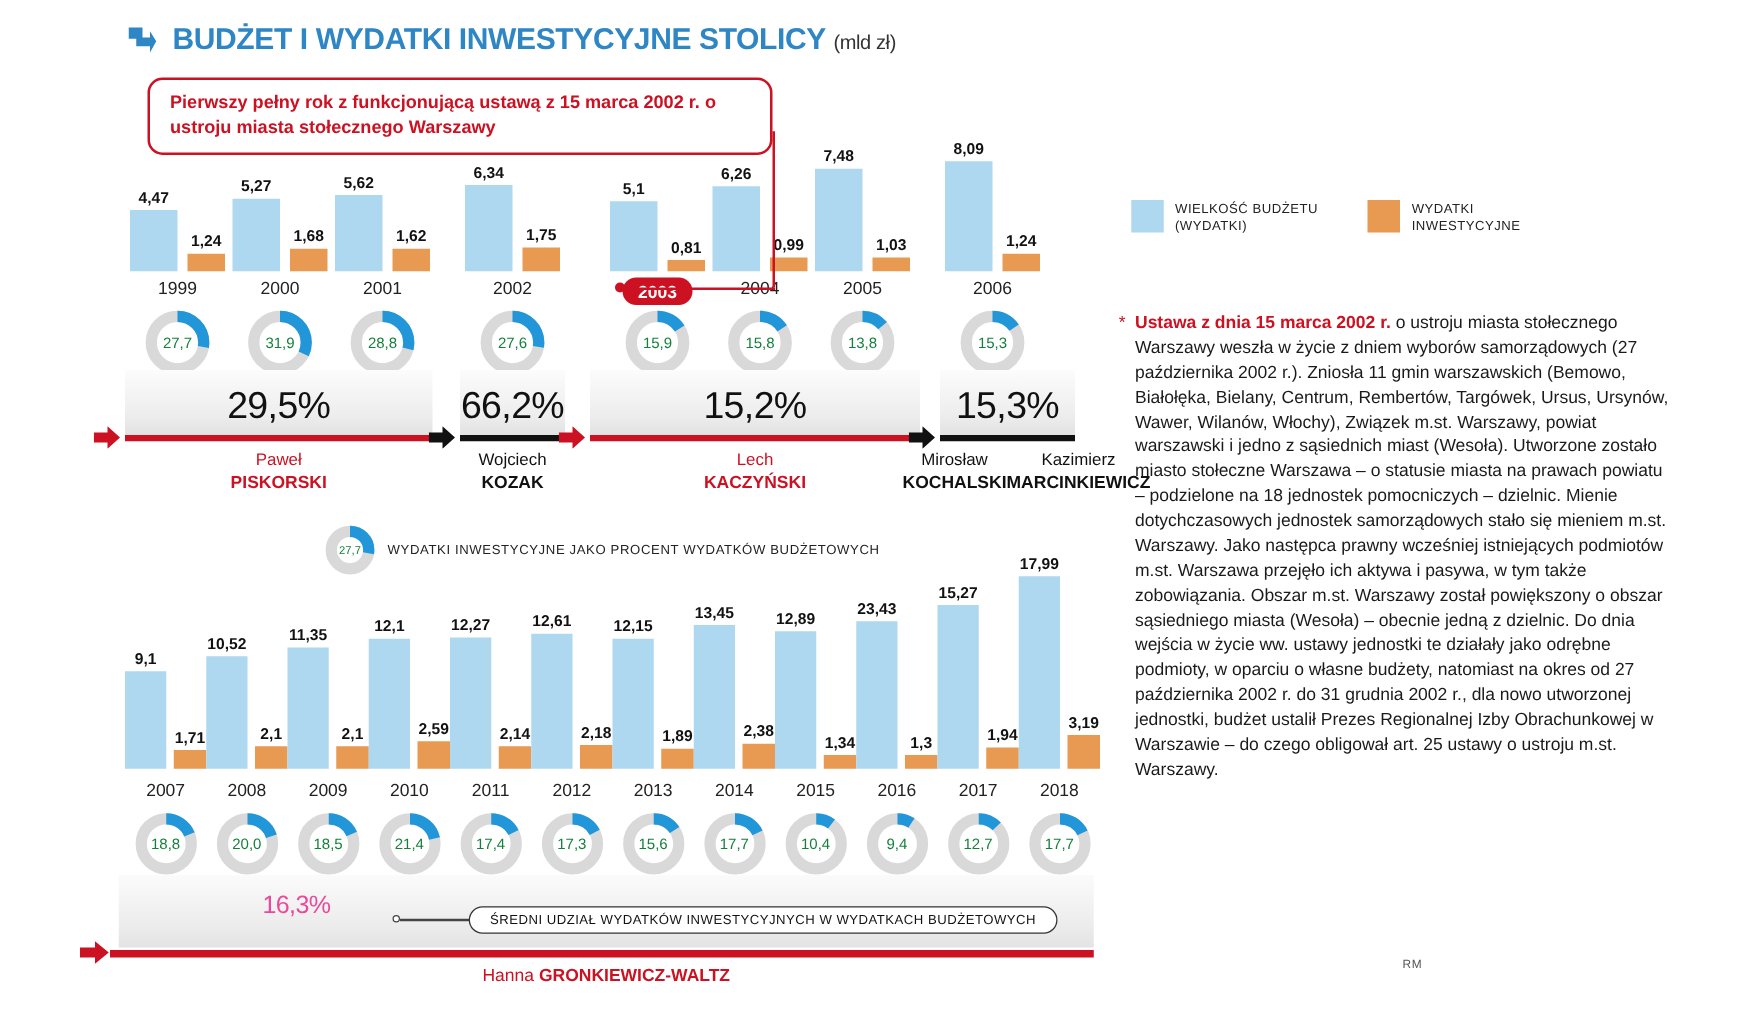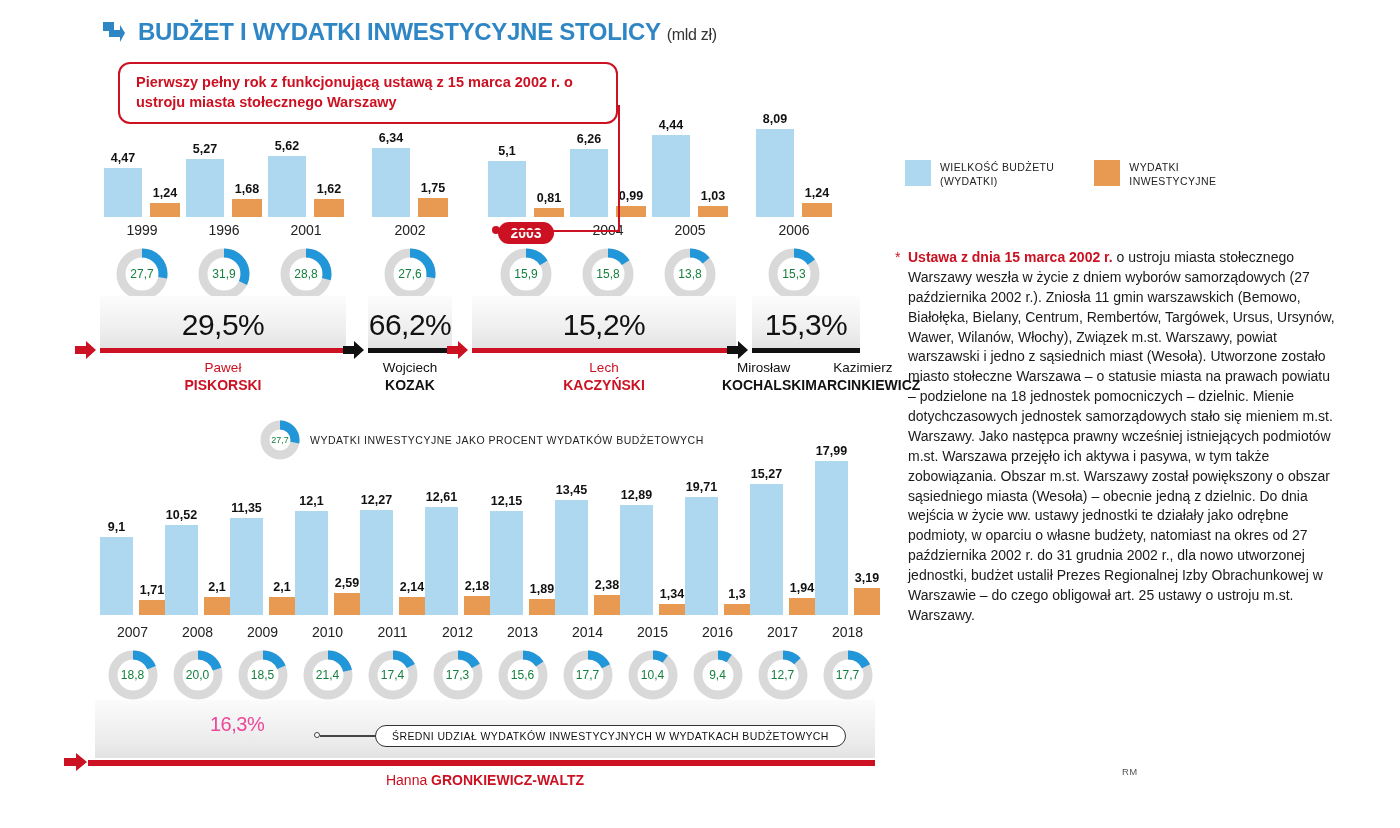--- a/index.html
+++ b/index.html
@@ -144,21 +144,21 @@
   <div class="callout">
     <p>Pierwszy pełny rok z funkcjonującą ustawą z 15 marca 2002 r. o ustroju miasta stołecznego Warszawy</p>
   </div>
   <div class="connector conn-v"></div>
   <div class="connector conn-h"></div>
   <div class="connector conn-dot"></div>
 
   <div class="chart" id="top-chart" style="left:95px; top:110px; width:800px; height:130px;"></div>
   <div id="top-years">
       <div class="yearlabel" style="left: 114px; top: 222px; width: 56px;">1999</div>
-      <div class="yearlabel" style="left: 196px; top: 222px; width: 56px;">1996</div>
+      <div class="yearlabel" style="left: 196px; top: 222px; width: 56px;">2000</div>
       <div class="yearlabel" style="left: 278px; top: 222px; width: 56px;">2001</div>
       <div class="yearlabel" style="left: 382px; top: 222px; width: 56px;">2002</div>
       <div class="yearlabel highlight" style="left: 498px; top: 222px; width: 56px;">2003</div>
       <div class="yearlabel" style="left: 580px; top: 222px; width: 56px;">2004</div>
       <div class="yearlabel" style="left: 662px; top: 222px; width: 56px;">2005</div>
       <div class="yearlabel" style="left: 766px; top: 222px; width: 56px;">2006</div>
     </div>
   <div id="top-donuts">
       <div class="donut" style="width: 52px; height: 52px; left: 116px; top: 248px;">
         <svg width="52" height="52" viewBox="0 0 52 52">
@@ -445,21 +445,21 @@
     <div class="barlabel" style="left: 409px; top: 180.859px; width: 48px;">1,75</div>
     <div class="bar budget" style="position: absolute; left: 488px; top: 161.219px; width: 38px; height: 55.7812px; background: rgb(174, 215, 240);"></div>
     <div class="barlabel" style="left: 479px; top: 144.219px; width: 56px;">5,1</div>
     <div class="bar invest" style="position: absolute; left: 534px; top: 208.141px; width: 30px; height: 8.85938px; background: rgb(232, 154, 82);"></div>
     <div class="barlabel" style="left: 525px; top: 191.141px; width: 48px;">0,81</div>
     <div class="bar budget" style="position: absolute; left: 570px; top: 148.531px; width: 38px; height: 68.4688px; background: rgb(174, 215, 240);"></div>
     <div class="barlabel" style="left: 561px; top: 131.531px; width: 56px;">6,26</div>
     <div class="bar invest" style="position: absolute; left: 616px; top: 206.172px; width: 30px; height: 10.8281px; background: rgb(232, 154, 82);"></div>
     <div class="barlabel" style="left: 607px; top: 189.172px; width: 48px;">0,99</div>
     <div class="bar budget" style="position: absolute; left: 652px; top: 135.188px; width: 38px; height: 81.8125px; background: rgb(174, 215, 240);"></div>
-    <div class="barlabel" style="left: 643px; top: 118.188px; width: 56px;">4,44</div>
+    <div class="barlabel" style="left: 643px; top: 118.188px; width: 56px;">7,48</div>
     <div class="bar invest" style="position: absolute; left: 698px; top: 205.734px; width: 30px; height: 11.2656px; background: rgb(232, 154, 82);"></div>
     <div class="barlabel" style="left: 689px; top: 188.734px; width: 48px;">1,03</div>
     <div class="bar budget" style="position: absolute; left: 756px; top: 128.516px; width: 38px; height: 88.4844px; background: rgb(174, 215, 240);"></div>
     <div class="barlabel" style="left: 747px; top: 111.516px; width: 56px;">8,09</div>
     <div class="bar invest" style="position: absolute; left: 802px; top: 203.438px; width: 30px; height: 13.5625px; background: rgb(232, 154, 82);"></div>
     <div class="barlabel" style="left: 793px; top: 186.438px; width: 48px;">1,24</div>
     <div class="bar budget" style="position: absolute; left: 100px; top: 537px; width: 33px; height: 78px; background: rgb(174, 215, 240);"></div>
     <div class="barlabel" style="left: 91px; top: 520px; width: 51px;">9,1</div>
     <div class="bar invest" style="position: absolute; left: 139px; top: 600.343px; width: 26px; height: 14.6571px; background: rgb(232, 154, 82);"></div>
     <div class="barlabel" style="left: 130px; top: 583.343px; width: 44px;">1,71</div>
@@ -489,21 +489,21 @@
     <div class="barlabel" style="left: 520px; top: 581.8px; width: 44px;">1,89</div>
     <div class="bar budget" style="position: absolute; left: 555px; top: 499.714px; width: 33px; height: 115.286px; background: rgb(174, 215, 240);"></div>
     <div class="barlabel" style="left: 546px; top: 482.714px; width: 51px;">13,45</div>
     <div class="bar invest" style="position: absolute; left: 594px; top: 594.6px; width: 26px; height: 20.4px; background: rgb(232, 154, 82);"></div>
     <div class="barlabel" style="left: 585px; top: 577.6px; width: 44px;">2,38</div>
     <div class="bar budget" style="position: absolute; left: 620px; top: 504.514px; width: 33px; height: 110.486px; background: rgb(174, 215, 240);"></div>
     <div class="barlabel" style="left: 611px; top: 487.514px; width: 51px;">12,89</div>
     <div class="bar invest" style="position: absolute; left: 659px; top: 603.514px; width: 26px; height: 11.4857px; background: rgb(232, 154, 82);"></div>
     <div class="barlabel" style="left: 650px; top: 586.514px; width: 44px;">1,34</div>
     <div class="bar budget" style="position: absolute; left: 685px; top: 496.8px; width: 33px; height: 118.2px; background: rgb(174, 215, 240);"></div>
-    <div class="barlabel" style="left: 676px; top: 479.8px; width: 51px;">19,71</div>
+    <div class="barlabel" style="left: 676px; top: 479.8px; width: 51px;">23,43</div>
     <div class="bar invest" style="position: absolute; left: 724px; top: 603.857px; width: 26px; height: 11.1429px; background: rgb(232, 154, 82);"></div>
     <div class="barlabel" style="left: 715px; top: 586.857px; width: 44px;">1,3</div>
     <div class="bar budget" style="position: absolute; left: 750px; top: 484.114px; width: 33px; height: 130.886px; background: rgb(174, 215, 240);"></div>
     <div class="barlabel" style="left: 741px; top: 467.114px; width: 51px;">15,27</div>
     <div class="bar invest" style="position: absolute; left: 789px; top: 598.371px; width: 26px; height: 16.6286px; background: rgb(232, 154, 82);"></div>
     <div class="barlabel" style="left: 780px; top: 581.371px; width: 44px;">1,94</div>
     <div class="bar budget" style="position: absolute; left: 815px; top: 460.8px; width: 33px; height: 154.2px; background: rgb(174, 215, 240);"></div>
     <div class="barlabel" style="left: 806px; top: 443.8px; width: 51px;">17,99</div>
     <div class="bar invest" style="position: absolute; left: 854px; top: 587.657px; width: 26px; height: 27.3429px; background: rgb(232, 154, 82);"></div>
     <div class="barlabel" style="left: 845px; top: 570.657px; width: 44px;">3,19</div>

